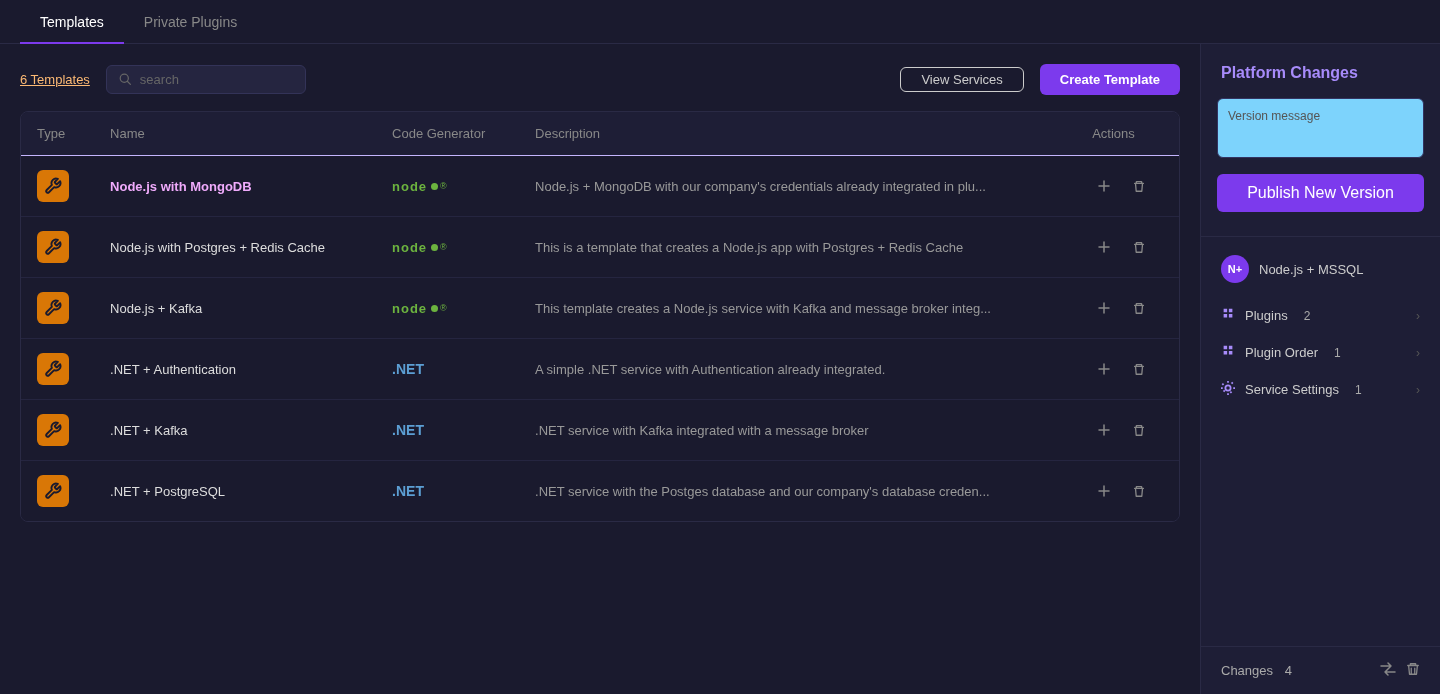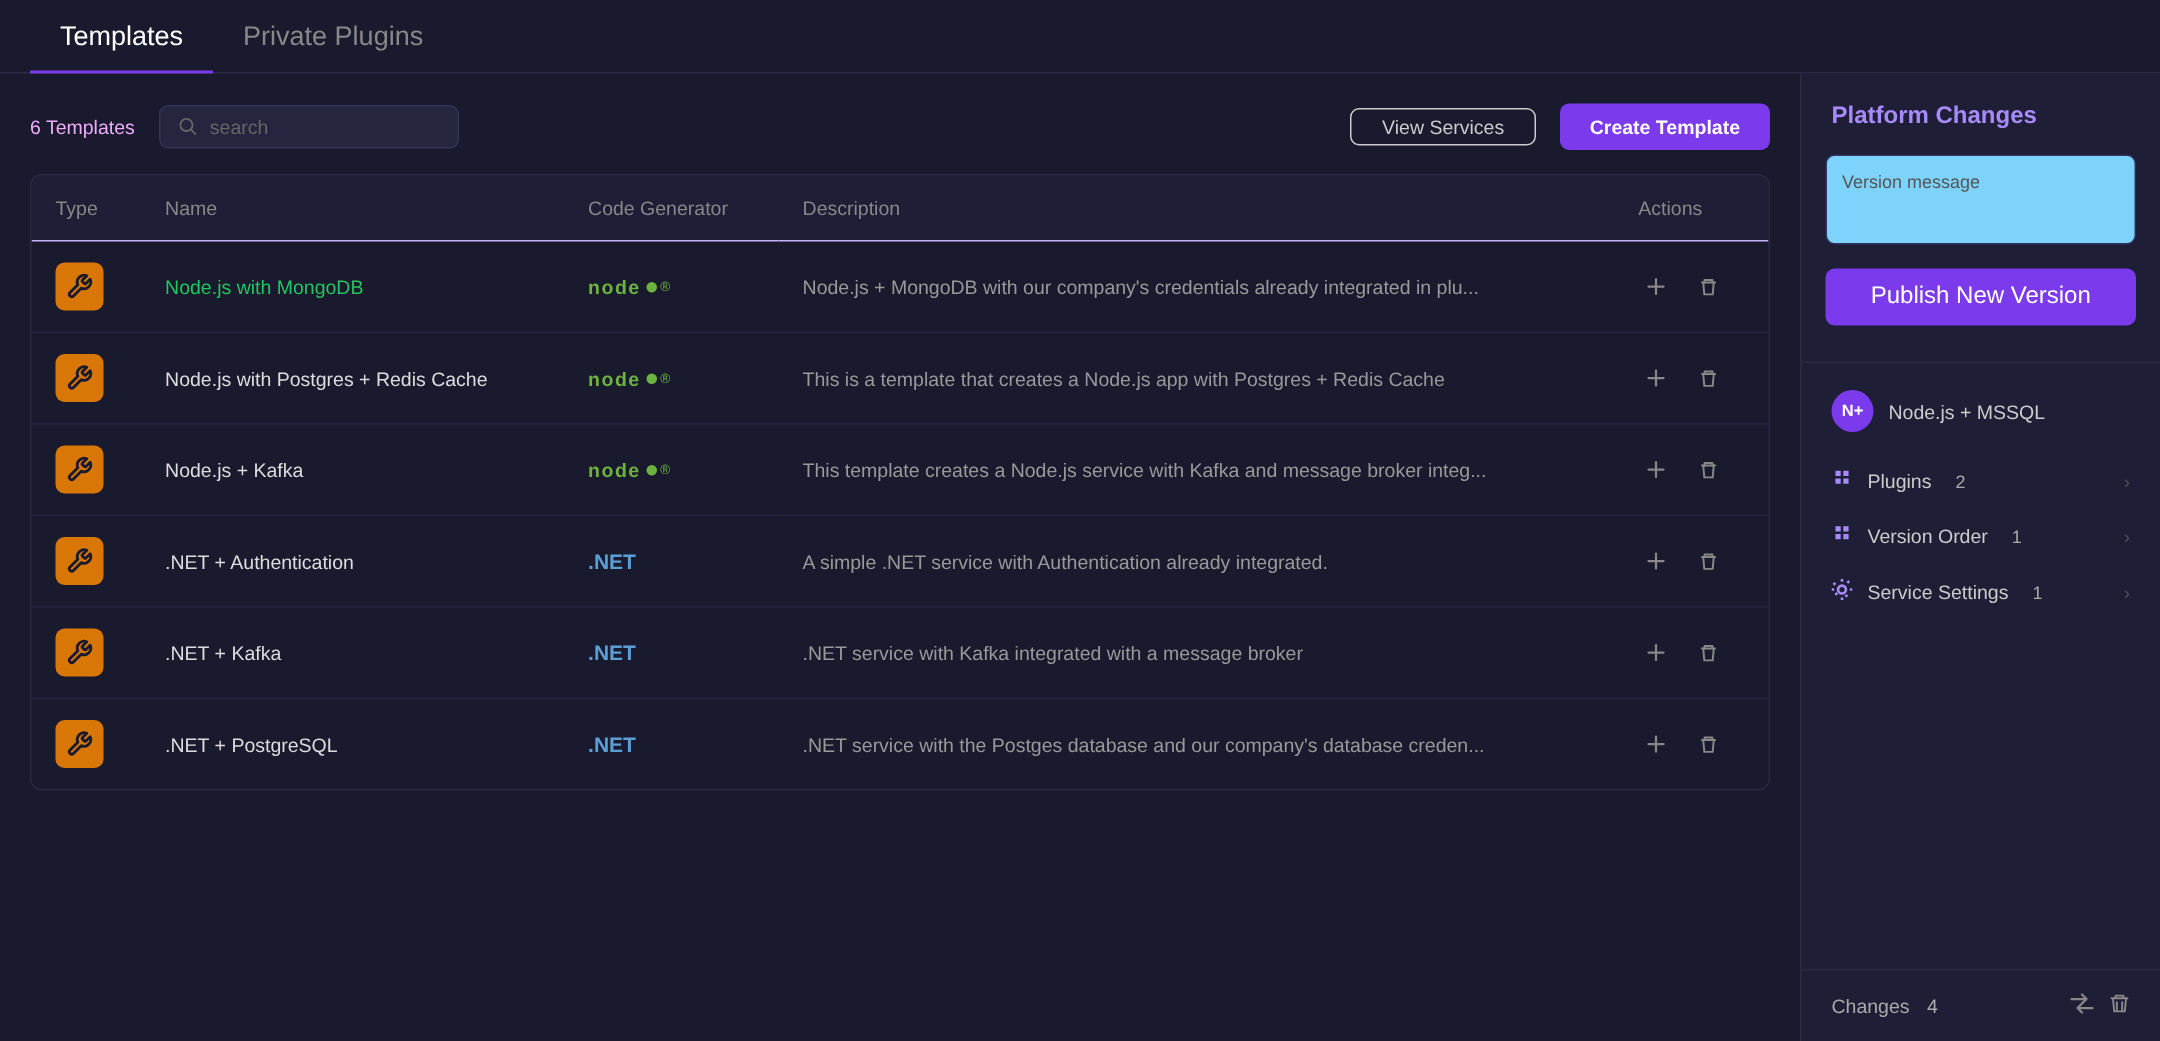--- a/index.html
+++ b/index.html
@@ -19,21 +19,21 @@
     .tabs-bar {
       display: flex;
       background: #1a1a2e;
       border-bottom: 1px solid #2a2a45;
       padding: 0 20px;
     }
     .tab {
       padding: 14px 20px 12px;
       cursor: pointer;
       color: #888;
-      font-size: 18px;
+      font-size: 14px;
       border-bottom: 2px solid transparent;
       margin-bottom: -1px;
     }
     .tab.active {
       color: #fff;
       border-bottom: 2px solid #7c3aed;
     }
 
     
     .main-layout {
@@ -52,23 +52,24 @@
       overflow: hidden;
     }
 
     
     .toolbar {
       display: flex;
       align-items: center;
       gap: 16px;
     }
     .count-label {
-      color: #f0abfc;
+      color: #fdba74;
       font-size: 13px;
       white-space: nowrap;
+      text-decoration: underline;
     }
     .search-wrapper {
       display: flex;
       align-items: center;
       background: #252540;
       border: 1px solid #333358;
       border-radius: 6px;
       padding: 6px 12px;
       gap: 8px;
       width: 200px;
@@ -378,21 +379,21 @@
         </thead>
         <tbody id="table-body">
         <tr>
               <td>
                 <div class="type-icon" style="background: rgb(217, 119, 6);">
                   <svg xmlns="http://www.w3.org/2000/svg" width="18" height="18" viewBox="0 0 24 24" fill="none" stroke="#1a1a2e" stroke-width="2.5" stroke-linecap="round" stroke-linejoin="round">
                     <path d="M14.7 6.3a1 1 0 0 0 0 1.4l1.6 1.6a1 1 0 0 0 1.4 0l3.77-3.77a6 6 0 0 1-7.94 7.94l-6.91 6.91a2.12 2.12 0 0 1-3-3l6.91-6.91a6 6 0 0 1 7.94-7.94l-3.76 3.76z"></path>
                   </svg>
                 </div>
               </td>
-              <td style="color: #22c55e;">Node.js with MongoDB</td>
+              <td style="color: #f0abfc; font-weight: bold;">Node.js with MongoDB</td>
               <td>
                 <div class="code-gen-node">
       <span class="node-text">node</span>
       <span class="node-dot" style="display:inline-block;width:7px;height:7px;background:#6cb33f;border-radius:50%;margin-left:2px;"></span>
       <span style="color:#6cb33f;font-size:9px;vertical-align:super;">®</span>
     </div>
               </td>
               <td><span class="desc-text">Node.js + MongoDB with our company's credentials already integrated in plu...</span></td>
               <td>
                 <div class="actions-cell">
@@ -605,21 +606,21 @@
       </div>
     </div>
 
     <div class="panel-menu-item">
       <div class="panel-menu-left">
         <span class="panel-menu-icon">
           <svg width="14" height="14" viewBox="0 0 16 16" fill="#a78bfa">
               <path d="M3 2h4v4H3zm6 0h4v4h-4zM3 8h4v4H3zm6 0h4v4h-4z"></path>
             </svg>
         </span>
-        <span class="panel-menu-label">Version Order</span>
+        <span class="panel-menu-label">Plugin Order</span>
         <span class="panel-menu-badge">1</span>
       </div>
       <div class="panel-menu-right">
         <span class="chevron-icon">›</span>
       </div>
     </div>
 
     <div class="panel-menu-item">
       <div class="panel-menu-left">
         <span class="panel-menu-icon">

